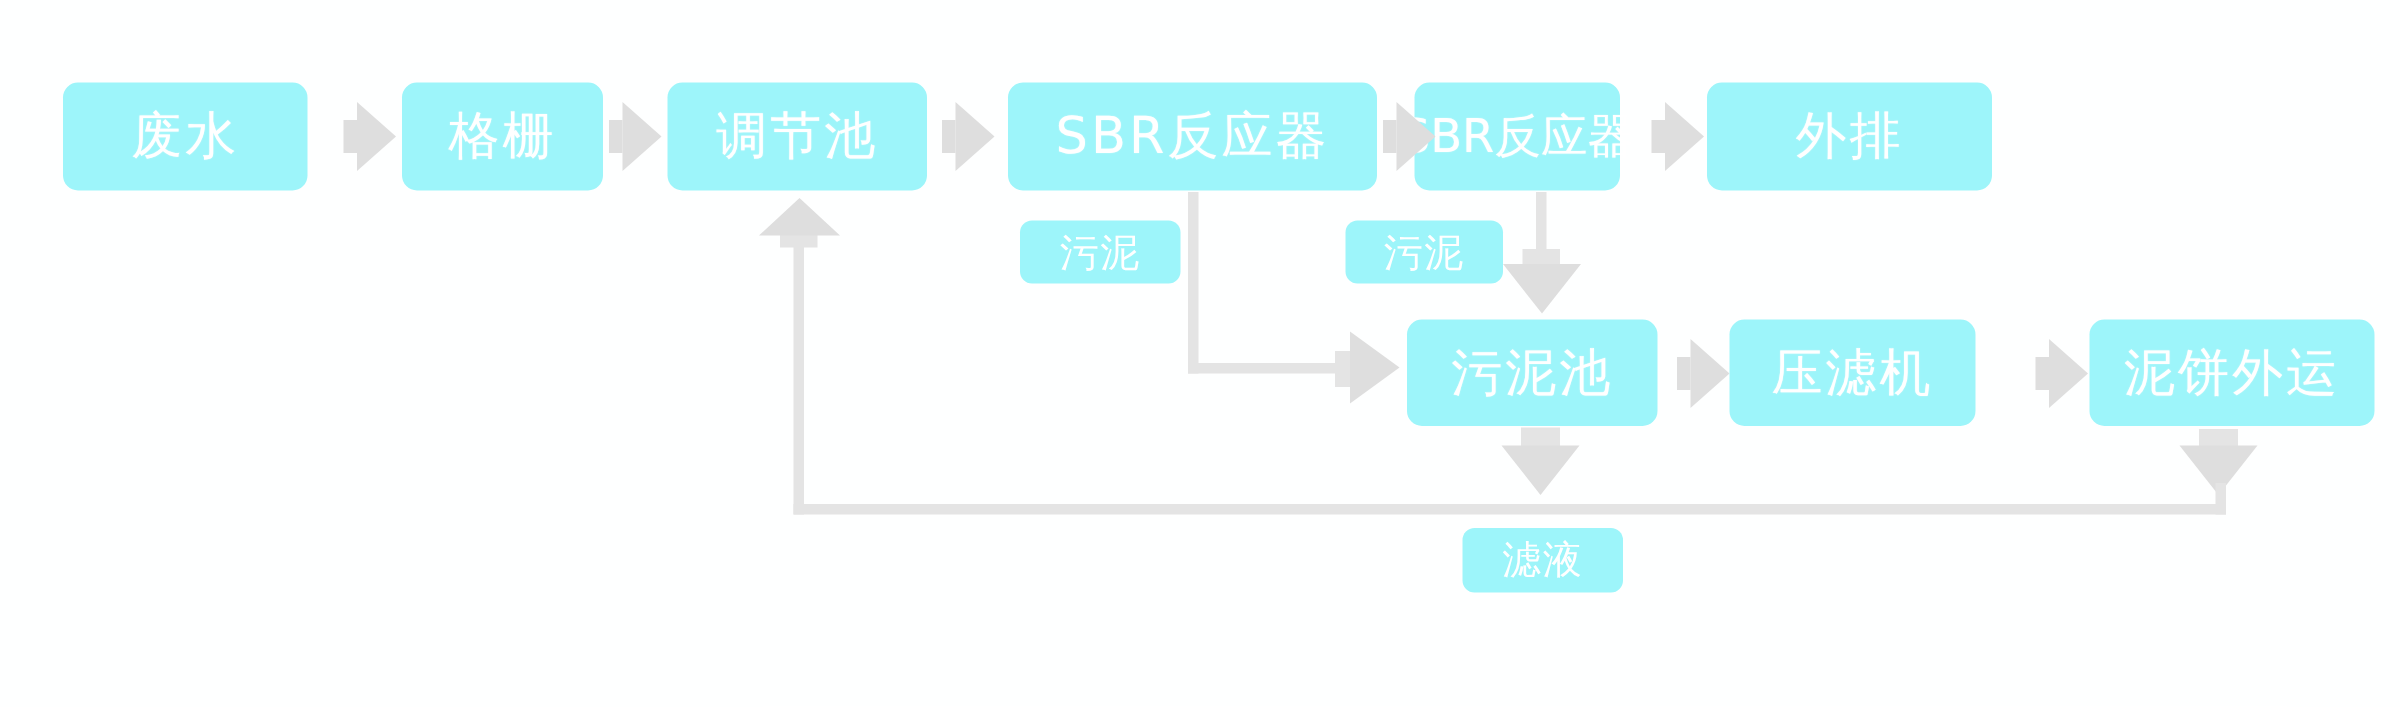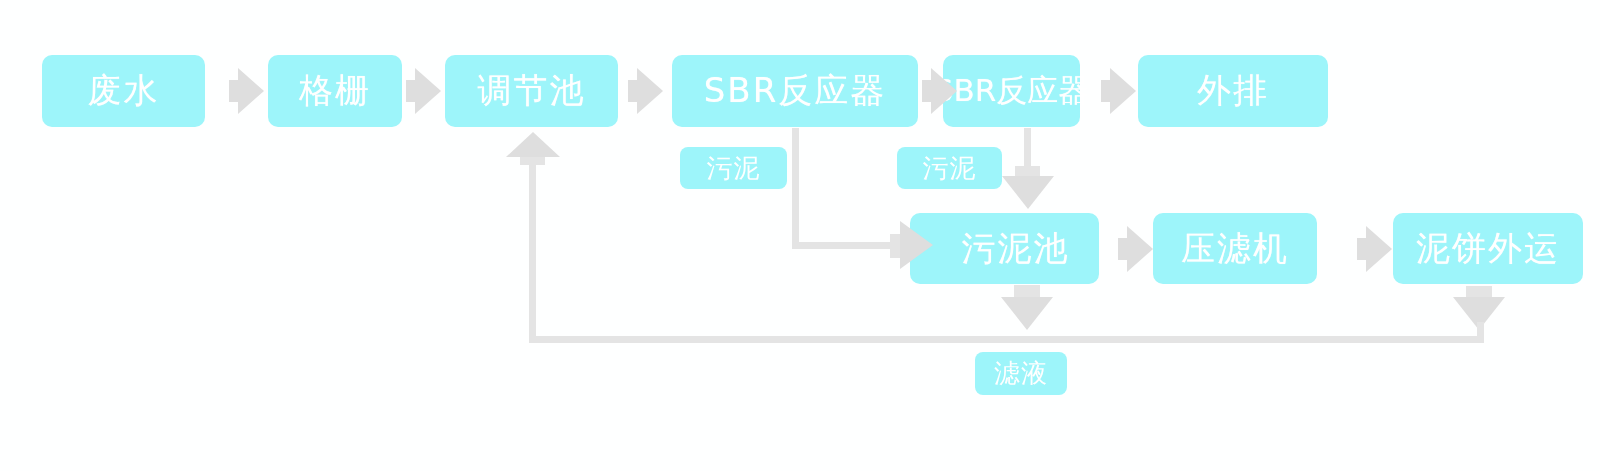--- a/index.html
+++ b/index.html
@@ -44,27 +44,27 @@
 
 <div class="canvas">
 
   <div class="node row1" style="left:42px;width:163px;">废水</div>
   <div class="node row1" style="left:268px;width:134px;font-family:Liberation Serif, serif;">格栅</div>
   <div class="node row1" style="left:445px;width:173px;">调节池</div>
   <div class="node row1" style="left:672px;width:246px;">SBR反应器</div>
   <div class="node row1" style="left:904px;width:137px;font-size:31px;letter-spacing:0;margin-left:39px;">SBR反应器</div>
   <div class="node row1" style="left:1138px;width:190px;">外排</div>
 
-  <div class="node row2" style="left:910px;width:167px;padding-left:22px;">污泥池</div>
+  <div class="node row2" style="left:938px;width:167px;">污泥池</div>
   <div class="node row2" style="left:1153px;width:164px;">压滤机</div>
   <div class="node row2" style="left:1393px;width:190px;">泥饼外运</div>
 
   <div class="tag" style="left:680px;top:147px;width:107px;">污泥</div>
   <div class="tag" style="left:897px;top:147px;width:105px;">污泥</div>
-  <div class="tag" style="left:975px;top:352px;width:92px;height:43px;">滤液</div>
+  <div class="tag" style="left:975px;top:352px;width:107px;height:43px;">滤液</div>
 
   <div class="h-arrow" style="left:229px;top:68px;">
       <div class="stub"></div>
       <div class="head"></div>
     </div>
   <div class="h-arrow" style="left:406px;top:68px;">
       <div class="stub"></div>
       <div class="head"></div>
     </div>
   <div class="h-arrow" style="left:628px;top:68px;">

